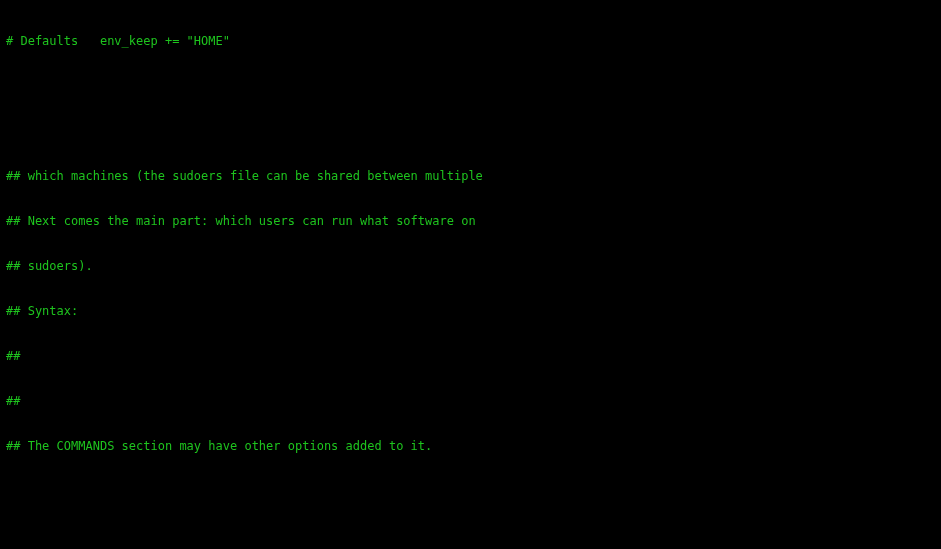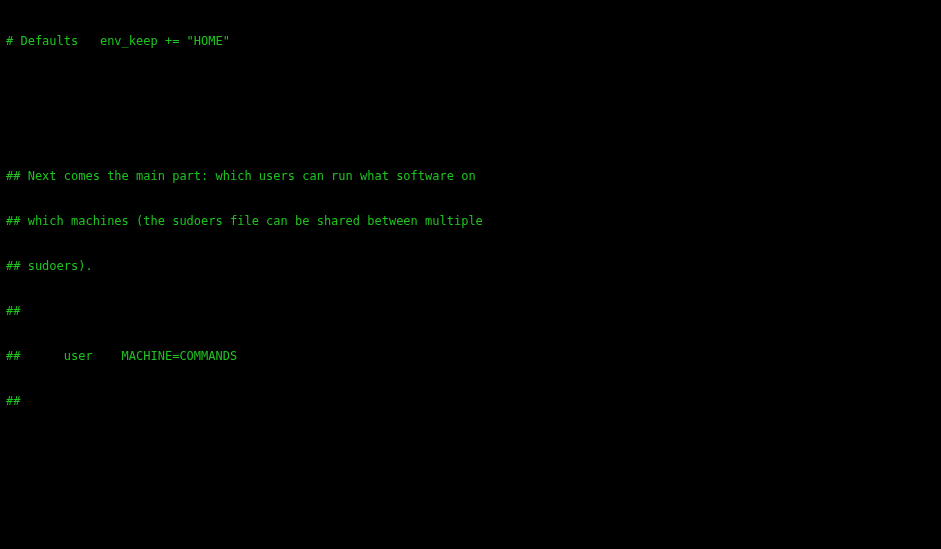--- a/index.html
+++ b/index.html
@@ -24,26 +24,27 @@
     min-height: 15px;
   }
 </style>
 </head>
 <body>
 
 <div class="terminal">
   <span class="line"># Defaults   env_keep += "HOME"</span>
   <span class="line"></span>
   <span class="line"></span>
+  <span class="line">## which machines (the sudoers file can be shared between multiple</span>
   <span class="line">## Next comes the main part: which users can run what software on</span>
-  <span class="line">## which machines (the sudoers file can be shared between multiple</span>
   <span class="line">## sudoers).</span>
+  <span class="line">## Syntax:</span>
   <span class="line">##</span>
-  <span class="line">##      user    MACHINE=COMMANDS</span>
   <span class="line">##</span>
+  <span class="line">## The COMMANDS section may have other options added to it.</span>
   
   
   
   
   
   
   
   
   
   

